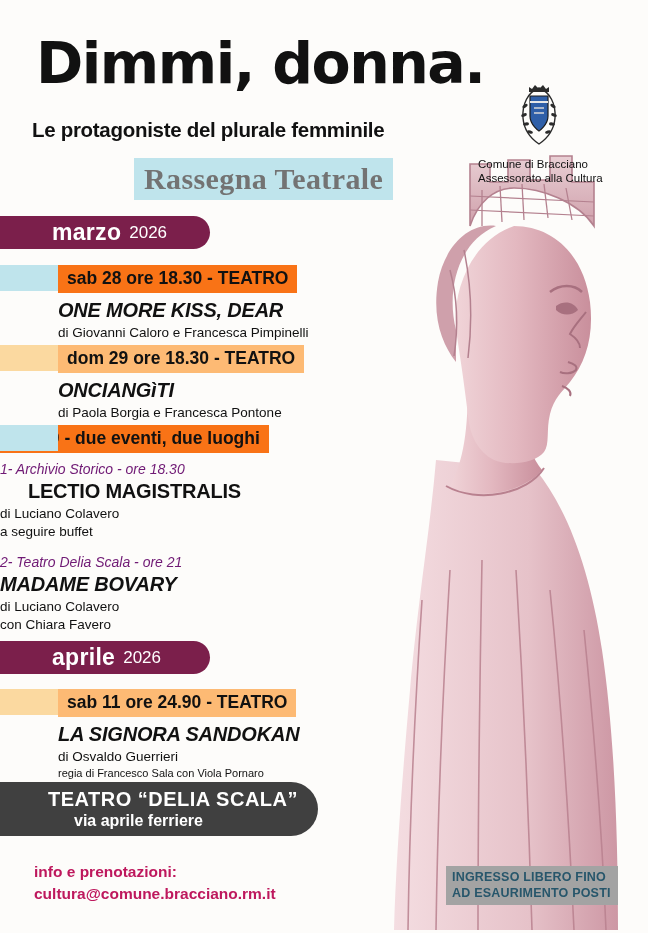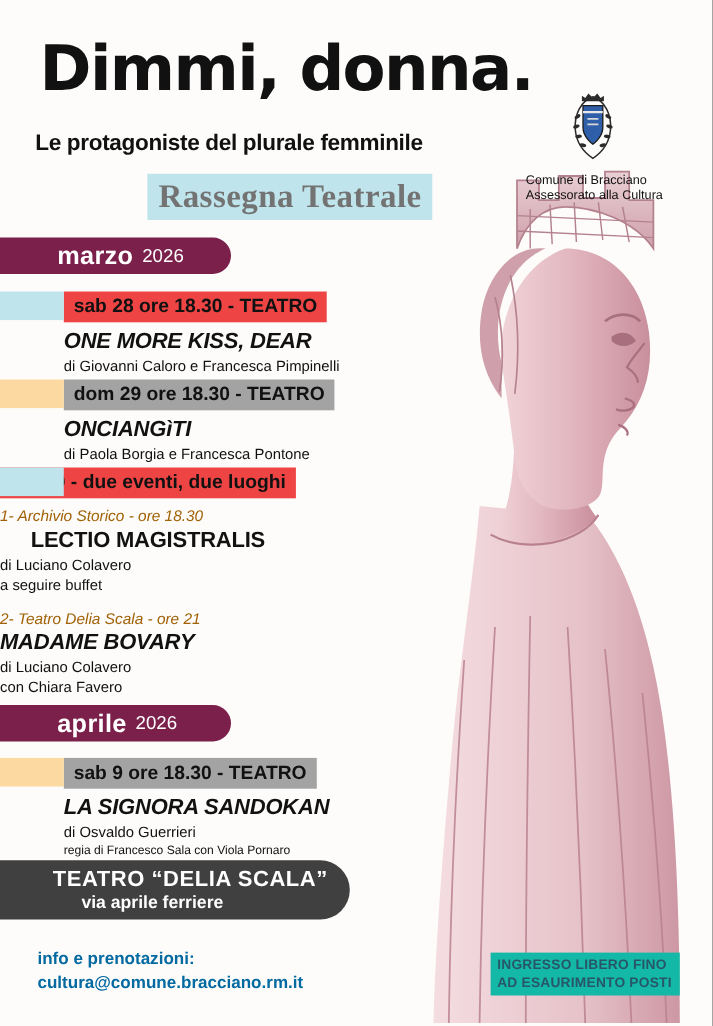--- a/index.html
+++ b/index.html
@@ -112,41 +112,41 @@
   
   .ev { position: absolute; left: 0; }
   .ev-head {
     display: inline-block;
     font-size: 17.5px;
     font-weight: bold;
     color: #111;
     padding: 3px 9px 4px 9px;
     white-space: nowrap;
   }
-  .hl-blue { background: #ef4444; }
-  .hl-orange { background: #a3a3a3; }
+  .hl-blue { background: #f97316; }
+  .hl-orange { background: #fdba74; }
   .ev-title {
     font-size: 20px;
     font-weight: bold;
     font-style: italic;
     color: #111;
     margin: 6px 0 2px 0;
     letter-spacing: -0.2px;
   }
   .ev-title.roman { font-style: normal; }
   .ev-credit {
     font-size: 13.5px;
     color: #111;
     line-height: 1.3;
   }
   .ev-credit.small { font-size: 11px; }
   .ev-sub {
     font-size: 14px;
     font-style: italic;
-    color: #a16207;
+    color: #701a75;
     margin-top: 8px;
   }
   .pad { padding-left: 58px; }
   .pad2 { }
 
   
   .edge {
     position: absolute;
     left: 0;
     width: 58px;
@@ -181,29 +181,29 @@
     padding-left: 26px;
   }
 
   
   .info {
     position: absolute;
     left: 34px;
     top: 861px;
     font-size: 15.5px;
     font-weight: bold;
-    color: #0369a1;
+    color: #be185d;
     line-height: 1.45;
   }
   .free {
     position: absolute;
     left: 446px;
     top: 866px;
     width: 172px;
-    background: #14b8a6;
+    background: #a3a3a3;
     color: #27566b;
     font-size: 12.5px;
     font-weight: bold;
     line-height: 1.25;
     padding: 4px 6px;
     box-sizing: border-box;
     letter-spacing: 0.2px;
   }
 </style>
 </head>
@@ -356,21 +356,21 @@
   </div>
 
   <div class="month" id="month-aprile">
     <span class="m-name">aprile</span>
     <span class="m-year">2026</span>
   </div>
 
   <div class="ev" style="top:689px;">
     <div class="edge orange" style="top:0;"></div>
     <div class="pad">
-      <div class="ev-head hl-orange">sab 9 ore 18.30 - TEATRO</div>
+      <div class="ev-head hl-orange">sab 11 ore 24.90 - TEATRO</div>
       <div class="ev-title">LA SIGNORA SANDOKAN</div>
       <div class="ev-credit">di Osvaldo Guerrieri</div>
       <div class="ev-credit small">regia di Francesco Sala con Viola Pornaro</div>
     </div>
   </div>
 
   <div class="venue">
     <div class="v1">TEATRO “DELIA SCALA”</div>
     <div class="v2">via aprile ferriere</div>
   </div>

